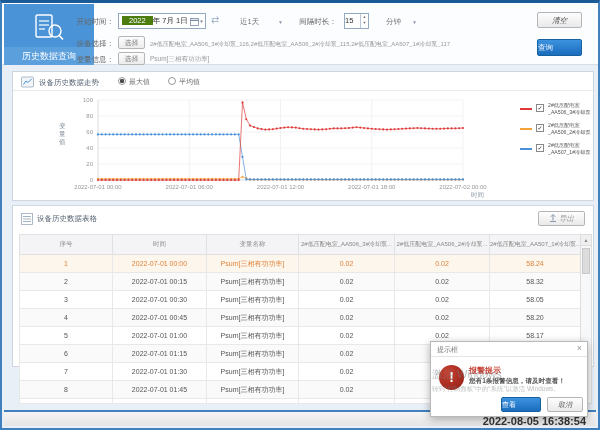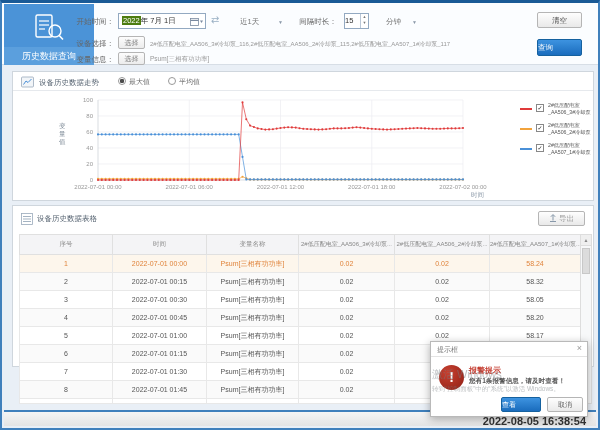--- a/index.html
+++ b/index.html
@@ -6,23 +6,23 @@
   html,body{width:600px;height:430px;}
   body{font-family:"Liberation Sans",sans-serif;position:relative;overflow:hidden;background:#fff;}
   .abs{position:absolute;}
   .window{position:absolute;inset:0;border:2px solid #4080bc;border-top:3px solid #1a5a96;background:#e9eff6;}
   .form-area{position:absolute;left:0;top:0;right:0;height:62px;background:#fbfdff;border-bottom:1px solid #d7dee6;}
   .sidebar{position:absolute;left:2px;top:1px;width:90px;height:61px;background:#4b93d7;}
   .sidebar-label{position:absolute;left:0;right:0;bottom:0;height:18px;background:#5b9fdd;color:#fff;font-size:9px;text-align:center;line-height:18px;}
   .lbl{position:absolute;font-size:7.5px;color:#666;}
   .val{position:absolute;font-size:7.5px;color:#888;}
   .input-box{position:absolute;background:#fff;border:1px solid #93a9c1;font-size:7.5px;color:#333;}
-  .date-sel{background:#4d7c0f;color:#fff;padding:0 1px;}
+  .date-sel{background:#4d7c0f;color:#fff;padding:0 7px;}
   .chev{position:absolute;font-size:5px;color:#8a98a8;}
-  .btn-gray{position:absolute;border:1px solid #b5b5b5;background:linear-gradient(#fefefe,#e9e9e9);color:#555;font-size:7.5px;text-align:center;border-radius:2px;}
+  .btn-gray{position:absolute;border:1px solid #b5b5b5;background:linear-gradient(#fefefe,#e9e9e9);color:#555;font-size:7.5px;text-align:center;border-radius:2px;font-style:italic;}
   .btn-blue{position:absolute;border:1px solid #15619f;background:linear-gradient(#3d93e0,#1a6cbd);color:#fff;font-size:7.5px;border-radius:2px;}
   .panel{position:absolute;background:#fff;border:1px solid #cfd6dd;}
   .panel-title{position:absolute;font-size:7.5px;color:#556270;}
   .radio{position:absolute;font-size:7px;color:#666;}
   .rb{display:inline-block;width:8px;height:8px;border:1px solid #999;border-radius:50%;background:#fff;vertical-align:-1px;margin-right:3px;}
   .rb.on{background:radial-gradient(circle,#4d4d4d 0 2px,#fff 2.4px);}
   .dtable{border-collapse:collapse;table-layout:fixed;position:absolute;left:6px;top:28px;width:561px;background:#fff;}
   .dtable th{height:20px;background:#f4f4f6;color:#888;font-weight:normal;font-size:6.5px;border:1px solid #e0e0e0;white-space:nowrap;overflow:hidden;}
   .dtable th.th-dev{font-size:6px;}
   .dtable td{height:18px;font-size:7px;color:#555;text-align:center;border:1px solid #e8e8e8;white-space:nowrap;overflow:hidden;}

